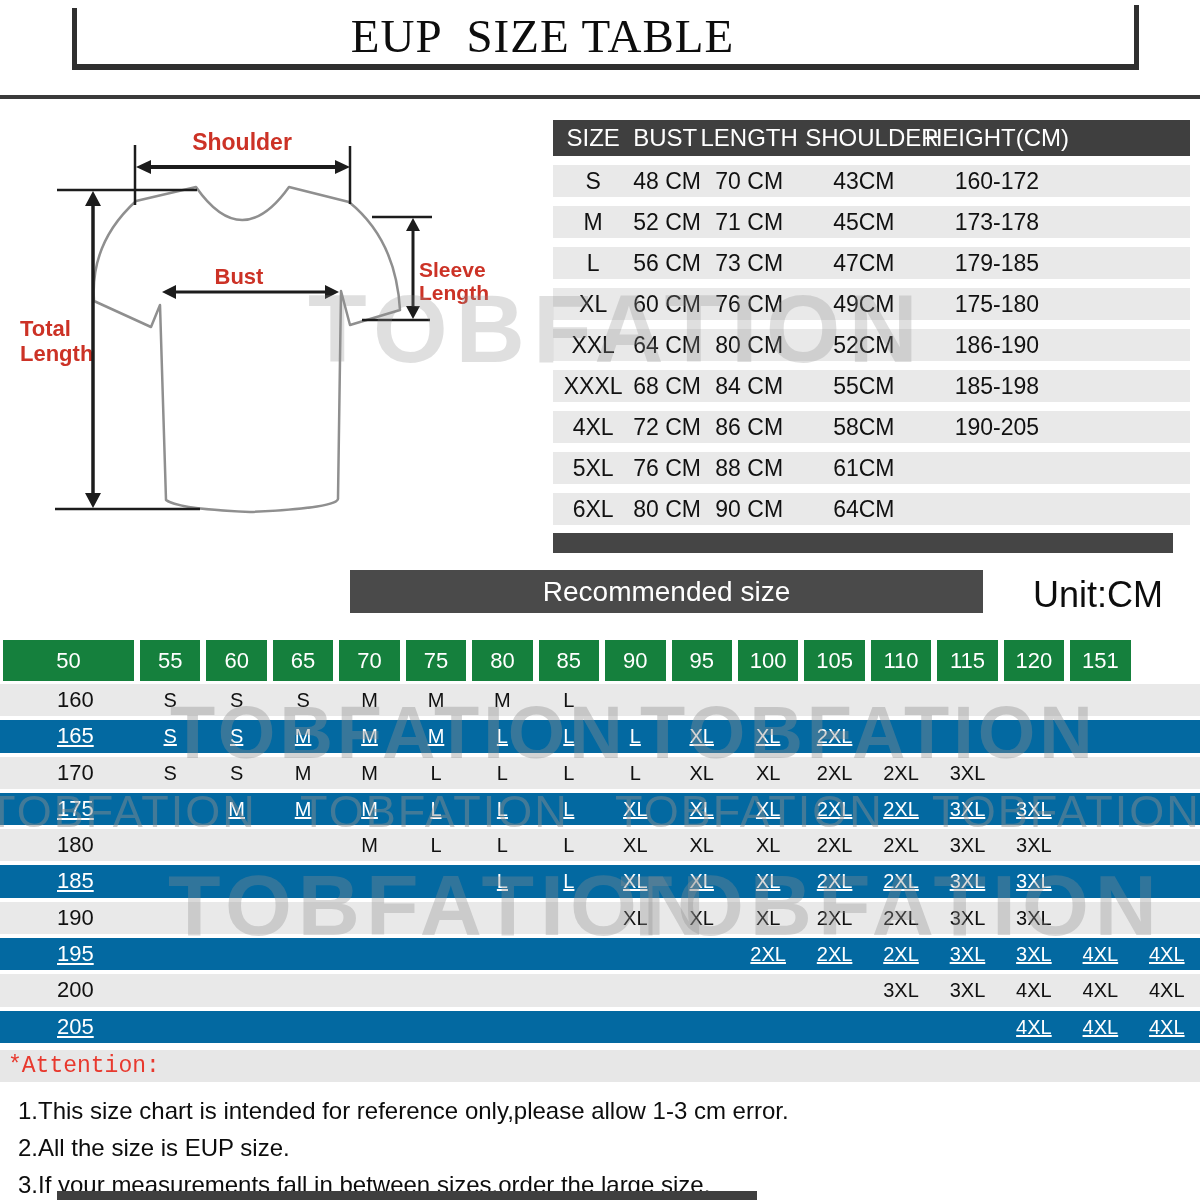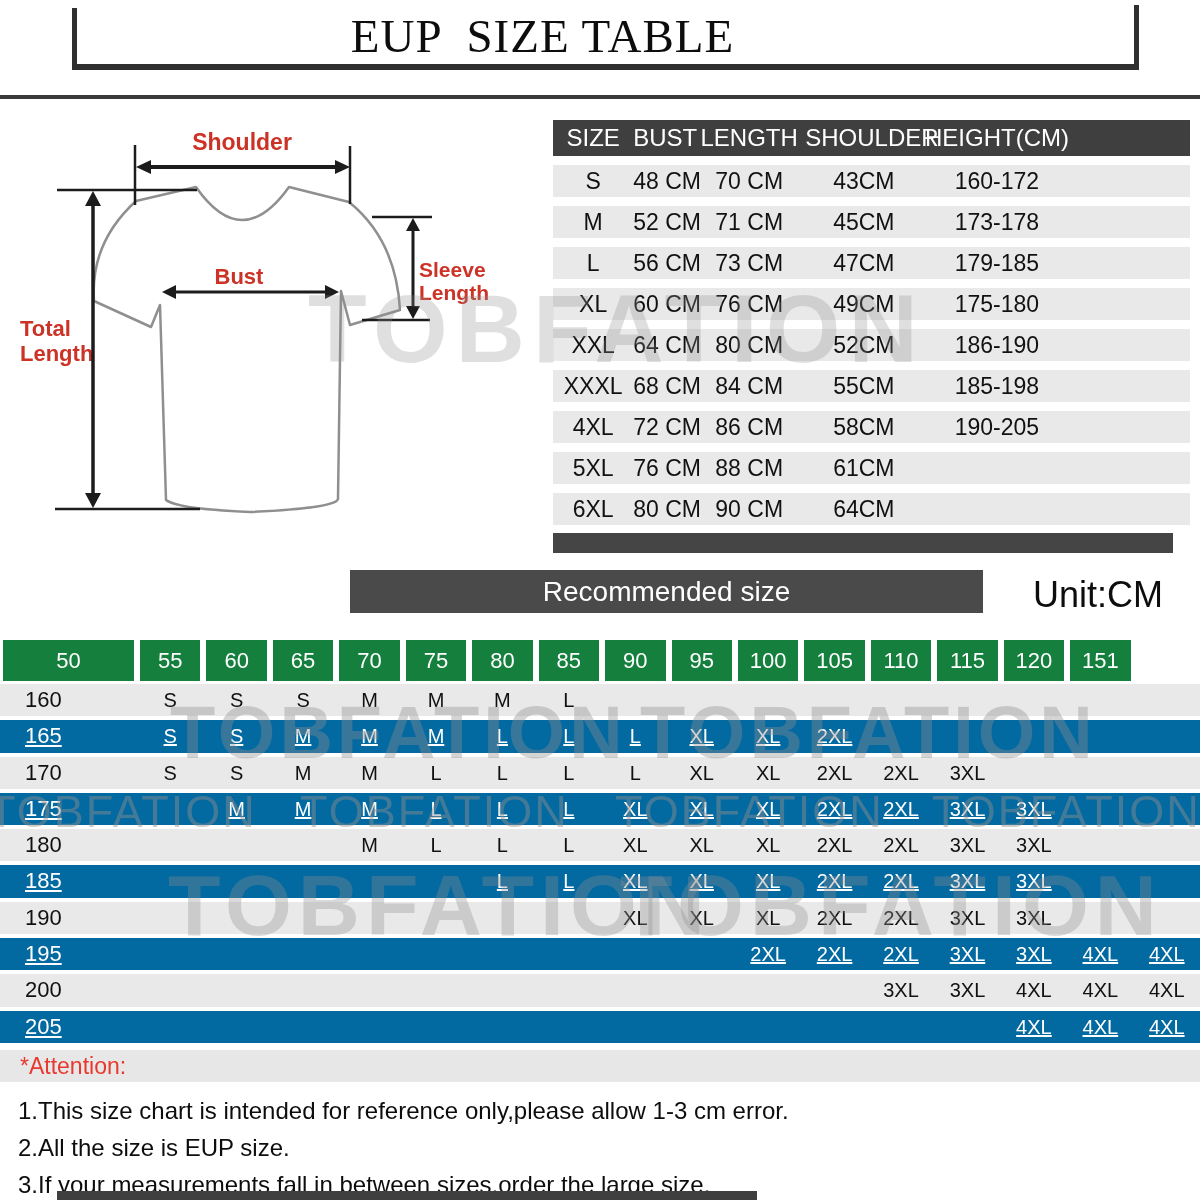--- a/index.html
+++ b/index.html
@@ -47,26 +47,26 @@
     height:41px;line-height:41px;margin:0 3px;
   }
   .corner-cell{position:relative;width:137px;height:45px;background:#454545;color:#fff;}
   .corner-kg{position:absolute;right:14px;top:2px;font-size:20px;}
   .corner-height{position:absolute;left:4px;bottom:3px;font-size:18px;}
   .m-row{
     background:#e9e9e9;height:36.3px;line-height:32.3px;
     box-sizing:border-box;border-bottom:4.3px solid #ffffff;
   }
   .m-row.dark{background:#0369a1;color:#fff;text-decoration:underline;}
-  .m-label{padding-left:25px;font-size:22px;}
+  .m-label{padding-left:25px;font-size:22px;margin-left:32px;}
   .m-cell{text-align:center;font-size:20px;white-space:nowrap;}
 
   
   .attn-band{position:absolute;left:0;top:1050px;width:1200px;height:32px;background:#e7e7e7;}
-  .attn-title{padding-left:20px;line-height:32px;font-size:23px;color:#e8392e;}
+  .attn-title{padding-left:8px;line-height:32px;font-size:23px;color:#e8392e;font-family:Liberation Mono, monospace;}
   .attn-notes{position:absolute;left:18px;top:1092px;font-size:24px;color:#0d0d0d;}
   .attn-notes div{height:37px;line-height:37px;white-space:nowrap;}
   .bottom-bar{position:absolute;left:57px;top:1191px;width:700px;height:9px;background:#3f3f3f;}
 
   
   .wm{
     position:absolute;color:#8f8f8f;font-weight:bold;pointer-events:none;
     white-space:nowrap;z-index:40;line-height:1;
   }
   .wm-a{left:308px;top:281px;font-size:96px;letter-spacing:8px;opacity:.28;}

